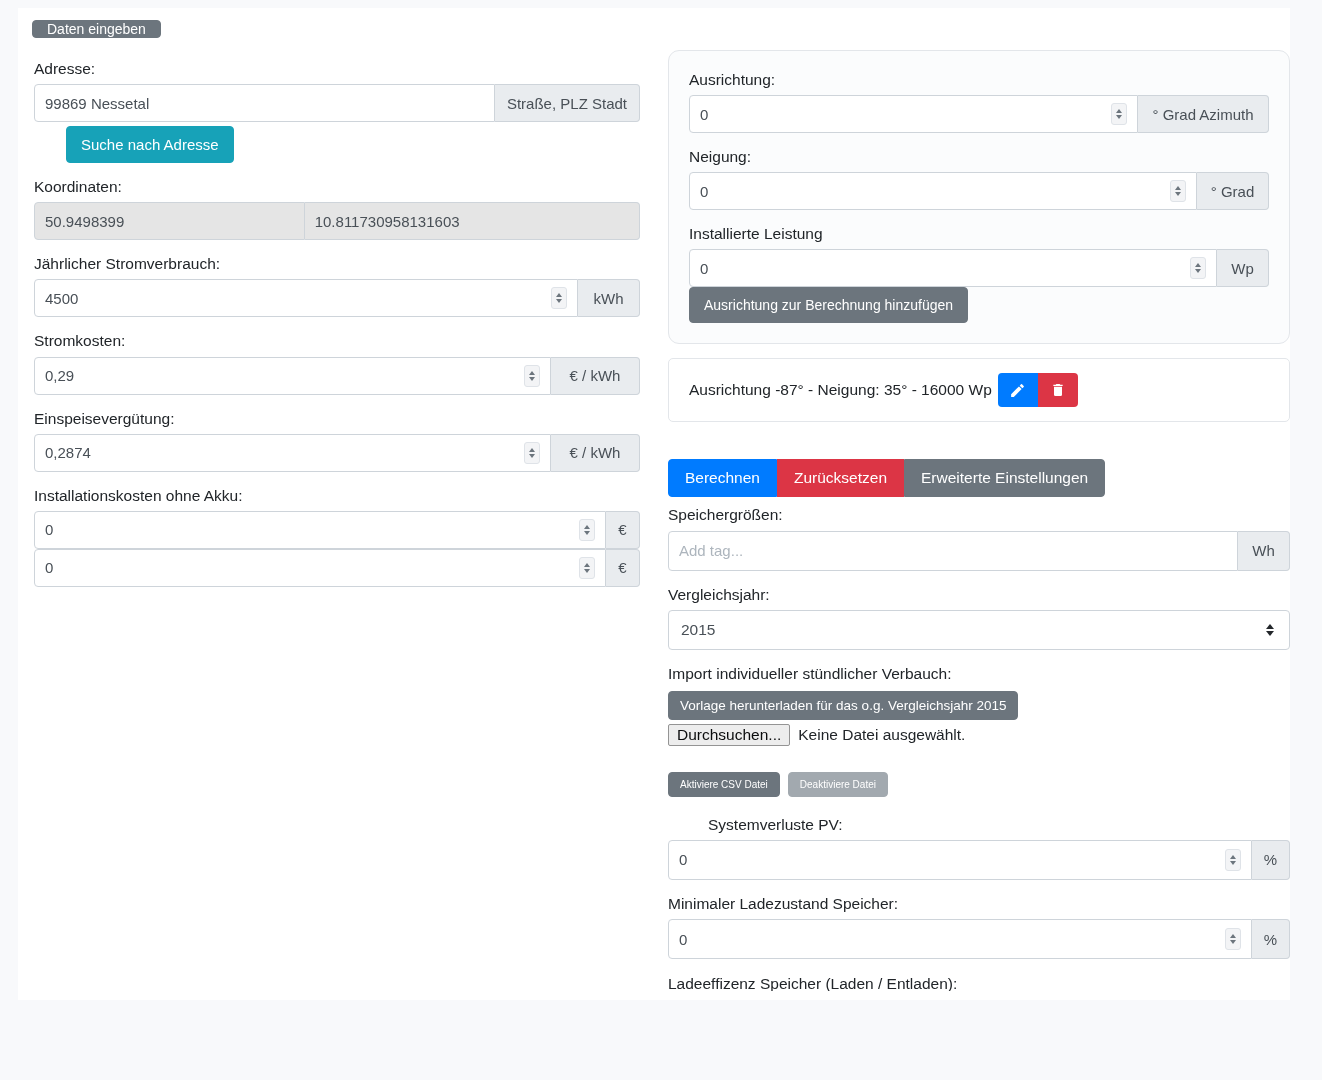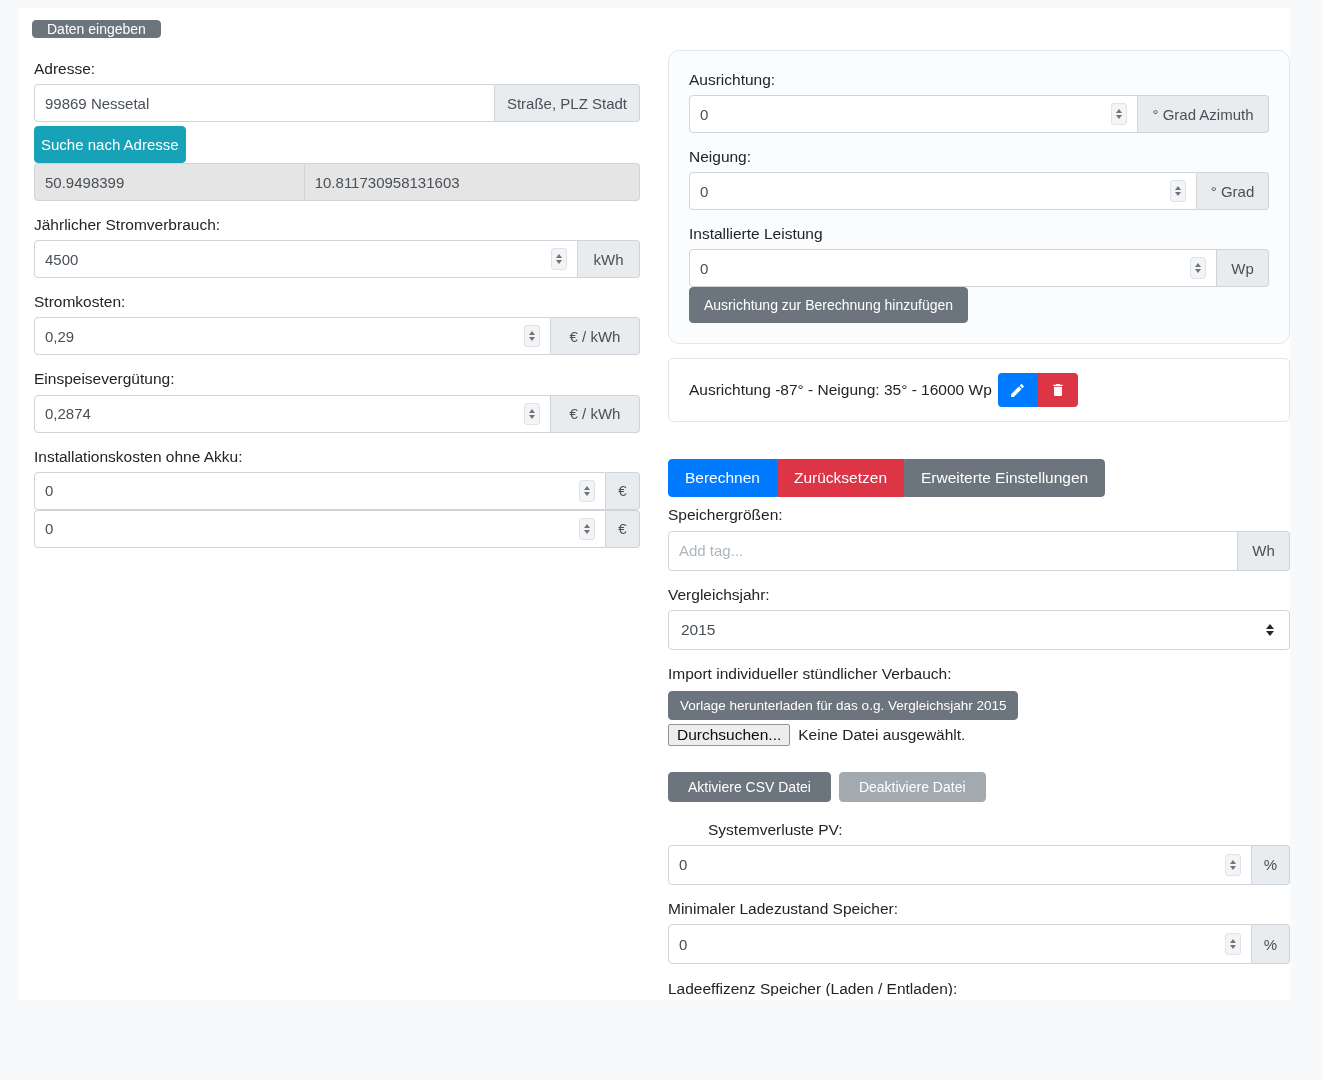--- a/index.html
+++ b/index.html
@@ -99,21 +99,21 @@
     white-space: nowrap;
     margin-top: 21px;
   }
   .btn-secondary { background: #6c757d; border-color: #6c757d; }
   .btn-secondary-light { background: #a2a9af; border-color: #a2a9af; }
   .btn-info { background: #17a2b8; border-color: #17a2b8; }
   .btn-primary { background: #007bff; border-color: #007bff; }
   .btn-danger { background: #dc3545; border-color: #dc3545; }
 
   #btn-daten { font-size: 14px; padding: 0 14px; margin: 12px 0 0 14px; }
-  #btn-suche { font-size: 15px; padding: 9px 6px; margin-top: 4px; }
+  #btn-suche { font-size: 15px; padding: 9px 14px; margin-top: 4px; margin-left: 32px; }
 
   
   .panel {
     border: 1px solid #e3e6ea;
     border-radius: 11px;
     background: #fbfcfd;
     padding: 10px 20px 20px 20px;
   }
   .card-plain {
     border: 1px solid #e3e6ea;
@@ -162,21 +162,21 @@
   .file-browse {
     font-size: 15.5px; color: #0b0c0d;
     background: #ededed;
     border: 1px solid #949494;
     border-radius: 2px;
     padding: 1px 8px;
     cursor: pointer;
   }
   .file-none { font-size: 15.5px; color: #212529; margin-left: 8px; }
   .csv-row { display: flex; gap: 8px; margin-top: 5px; }
-  .csv-row .btn { font-size: 14px; padding: 6px 19px; }
+  .csv-row .btn { font-size: 10px; padding: 6px 11px; }
 
   .clip-label {
     font-size: 15.5px; color: #212529;
     margin-top: 16px;
     height: 16px; overflow: hidden;
   }
 </style>
 </head>
 <body>
 
@@ -190,20 +190,21 @@
 
       <label class="lbl first">Adresse:</label>
       <div class="igroup">
         <div class="ctrl">
           <span class="val">99869 Nessetal</span>
         </div>
         <div class="addon">Straße, PLZ Stadt</div>
       </div>
       <button class="btn btn-info" id="btn-suche">Suche nach Adresse</button>
 
+      <label class="lbl">Koordinaten:</label>
       <div class="igroup">
         <div class="ctrl readonly" style="border-radius:4px 0 0 4px;">
           <span class="val">50.9498399</span>
         </div>
         <div class="ctrl readonly" style="border-left:none;border-radius:0 4px 4px 0;">
           <span class="val">10.811730958131603</span>
         </div>
       </div>
 
       

